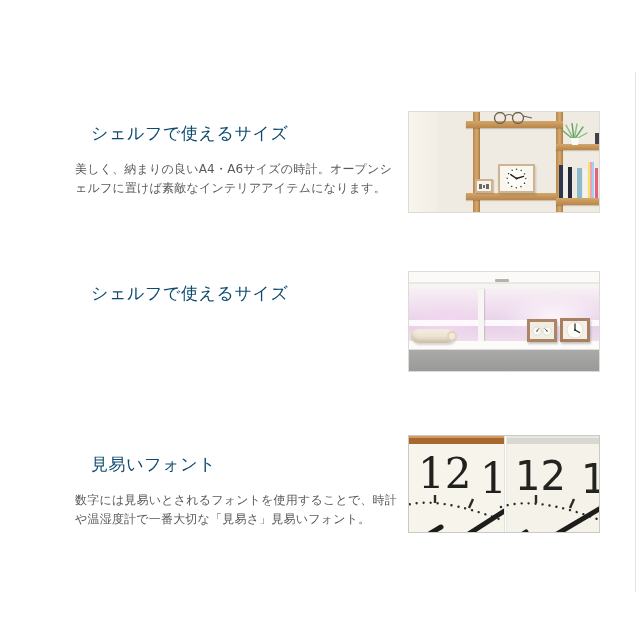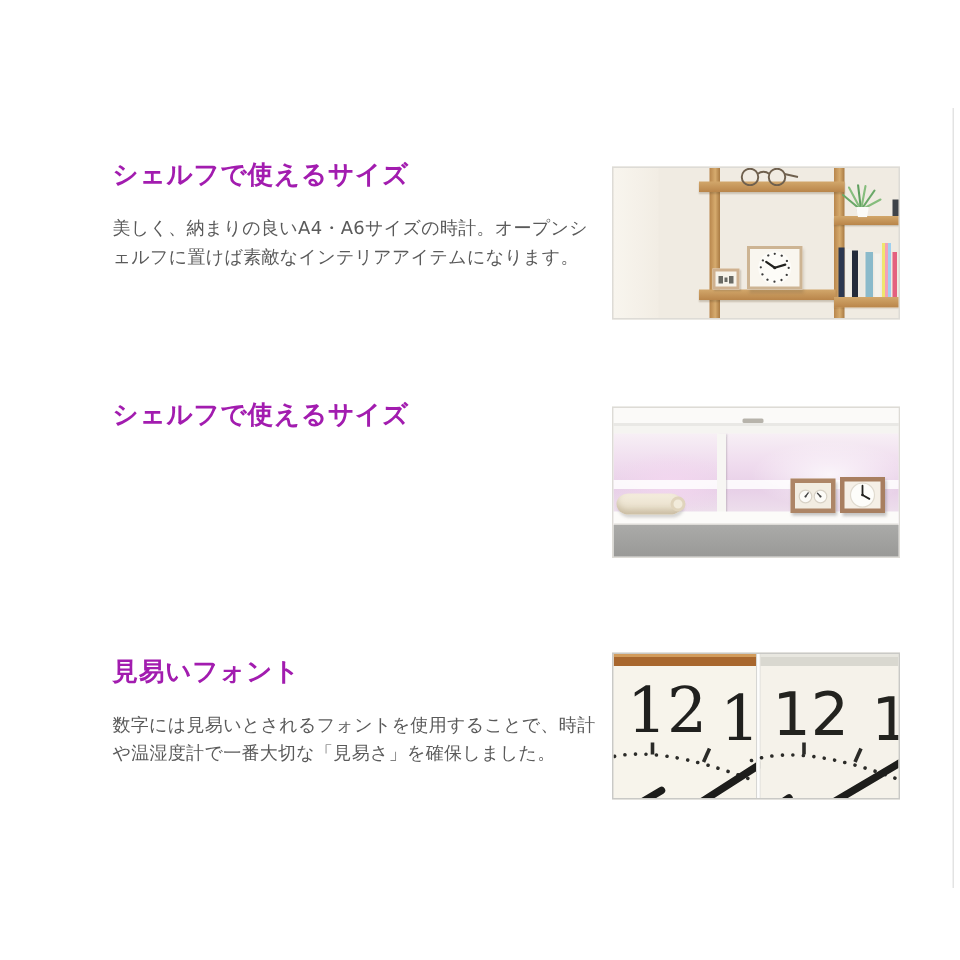--- a/index.html
+++ b/index.html
@@ -3,21 +3,21 @@
 <meta charset="utf-8">
 <style>
   html,body{margin:0;padding:0;}
   body{
     width:640px;height:640px;background:#ffffff;position:relative;overflow:hidden;
     font-family:"DejaVu Sans","Liberation Sans",sans-serif;
   }
   
   .section-text{position:absolute;left:75px;width:324px;}
   .section-text h2{
-    margin:0;font-size:17px;font-weight:700;color:#a21caf;
+    margin:16px;font-size:17px;font-weight:400;color:#0c4a6e;
     letter-spacing:.6px;line-height:1.15;
   }
   .section-text p{
     margin:15px 0 0 0;font-size:12px;line-height:19.5px;color:#5a5a5a;
     letter-spacing:.2px;text-align:left;
   }
   #sec1{top:108px}
   #sec2{top:268px}
   #sec3{top:439px}
   
@@ -157,21 +157,21 @@
     <svg width="18" height="18" viewBox="0 0 18 18" style="display:block">
       <circle cx="9" cy="9" r="8" fill="#fdfdfa" stroke="#e0dbd0" stroke-width=".8"></circle>
       <path d="M9 9 L9 2.8 M9 9 L13.6 11.6" stroke="#22221f" stroke-width="1.2" stroke-linecap="round"></path>
       <circle cx="9" cy="9" r=".9" fill="#22221f"></circle>
     </svg>
   </div>
 </div>
 
 <div class="section-text" id="sec3">
   <h2>見易いフォント</h2>
-  <p>数字には見易いとされるフォントを使用することで、時計や温湿度計で一番大切な「見易さ」を確保しました。</p>
+  <p>数字には見易いとされるフォントを使用することで、時計や温湿度計で一番大切な「見易さ」見易いフォント。</p>
 </div>
 
 <div class="fig" id="fig3">
   <svg width="190" height="96" viewBox="0 0 190 96">
 
     <g>
       <rect x="0" y="0" width="95" height="96" fill="#f7f4eb"></rect>
       <rect x="0" y="0" width="95" height="8" fill="#a8672e"></rect>
       <rect x="0" y="0" width="95" height="2" fill="#d29c5c"></rect>
       <text x="9" y="52" font-family="DejaVu Serif, Liberation Serif, serif" font-size="42" fill="#20201e">12</text>

